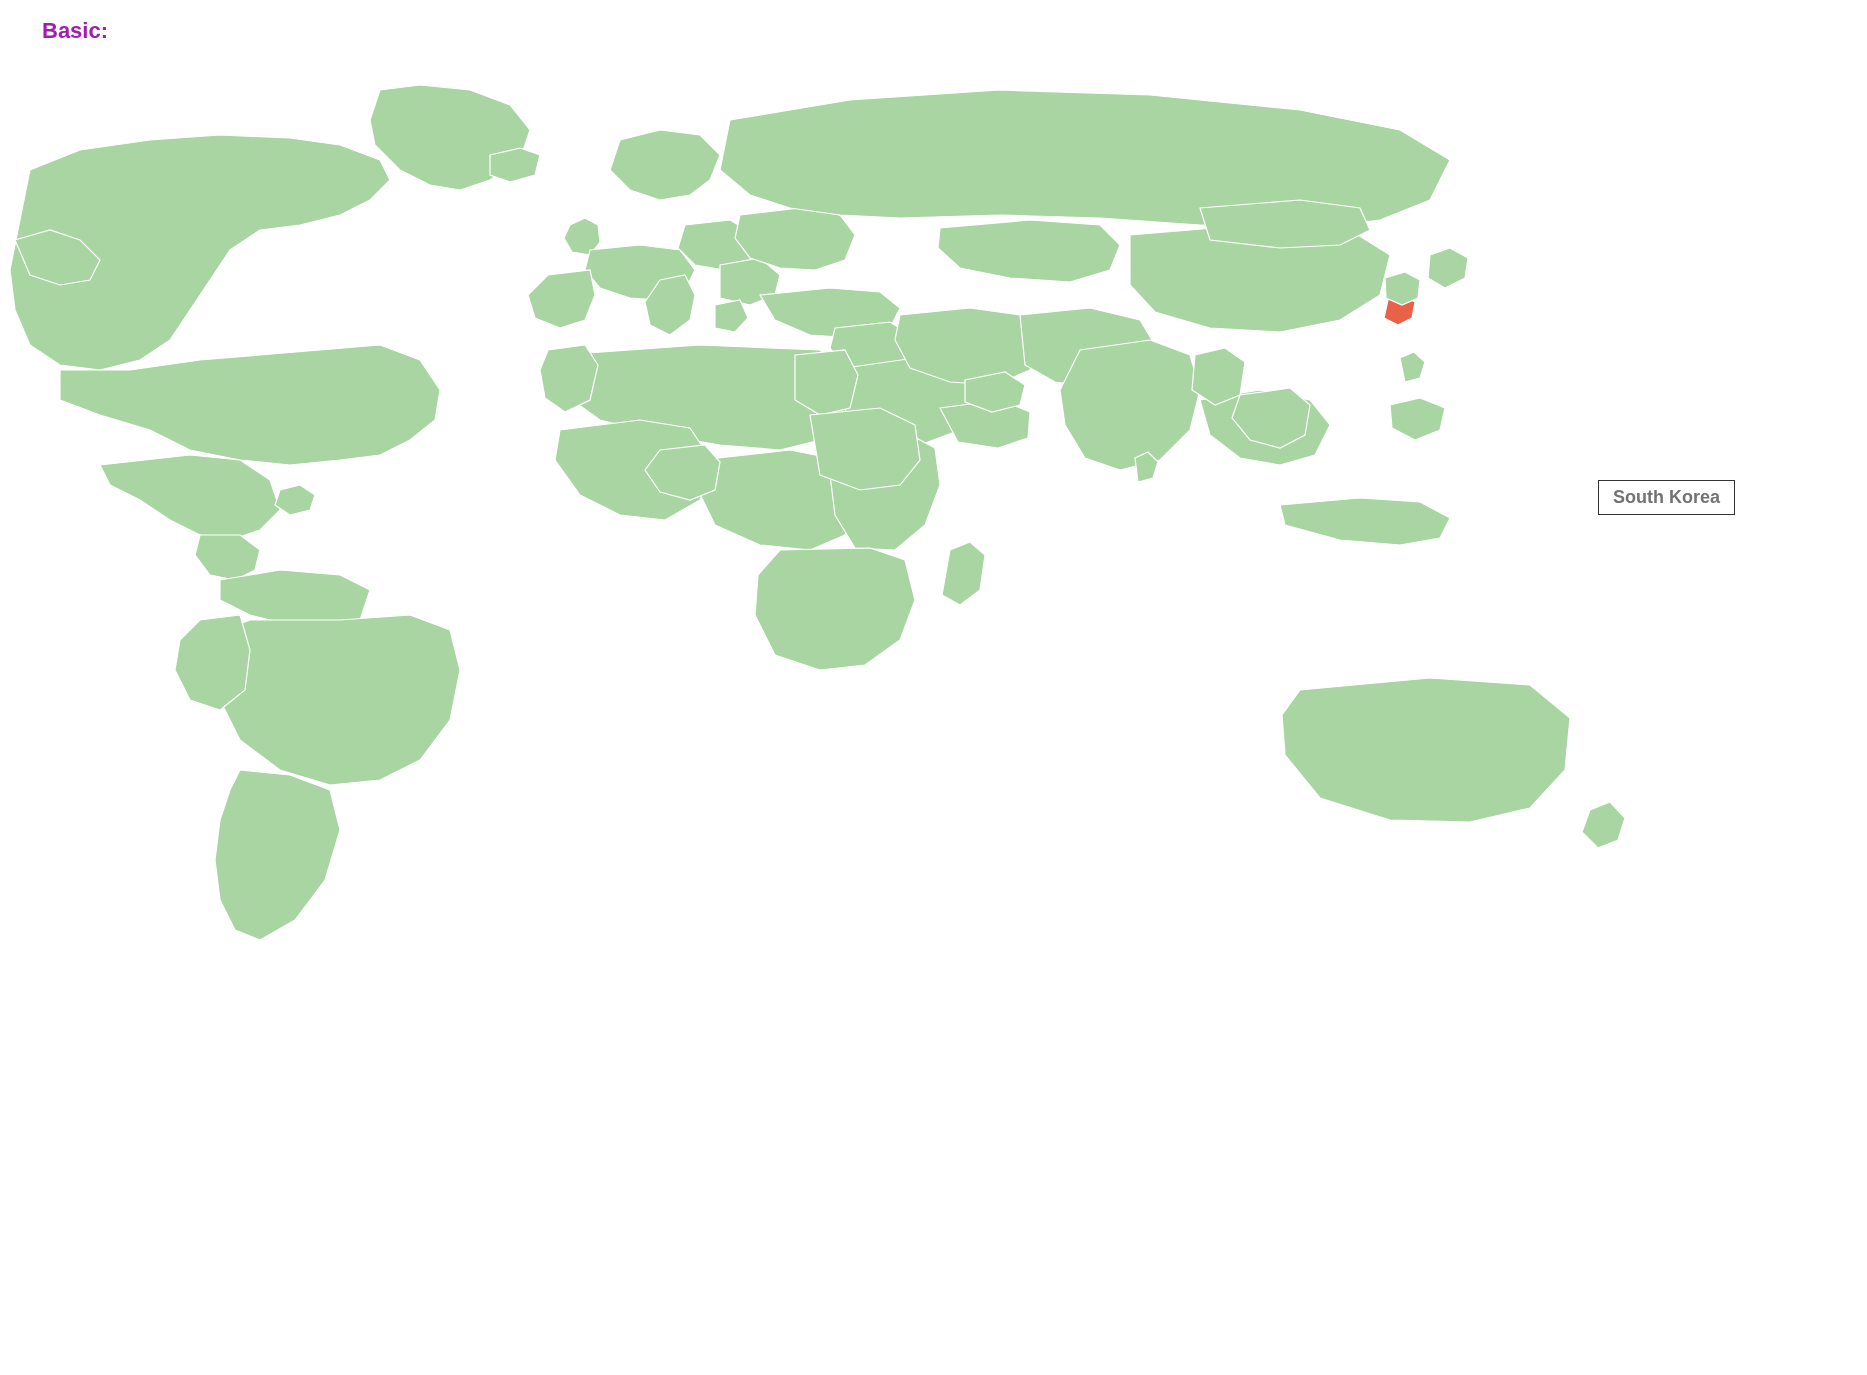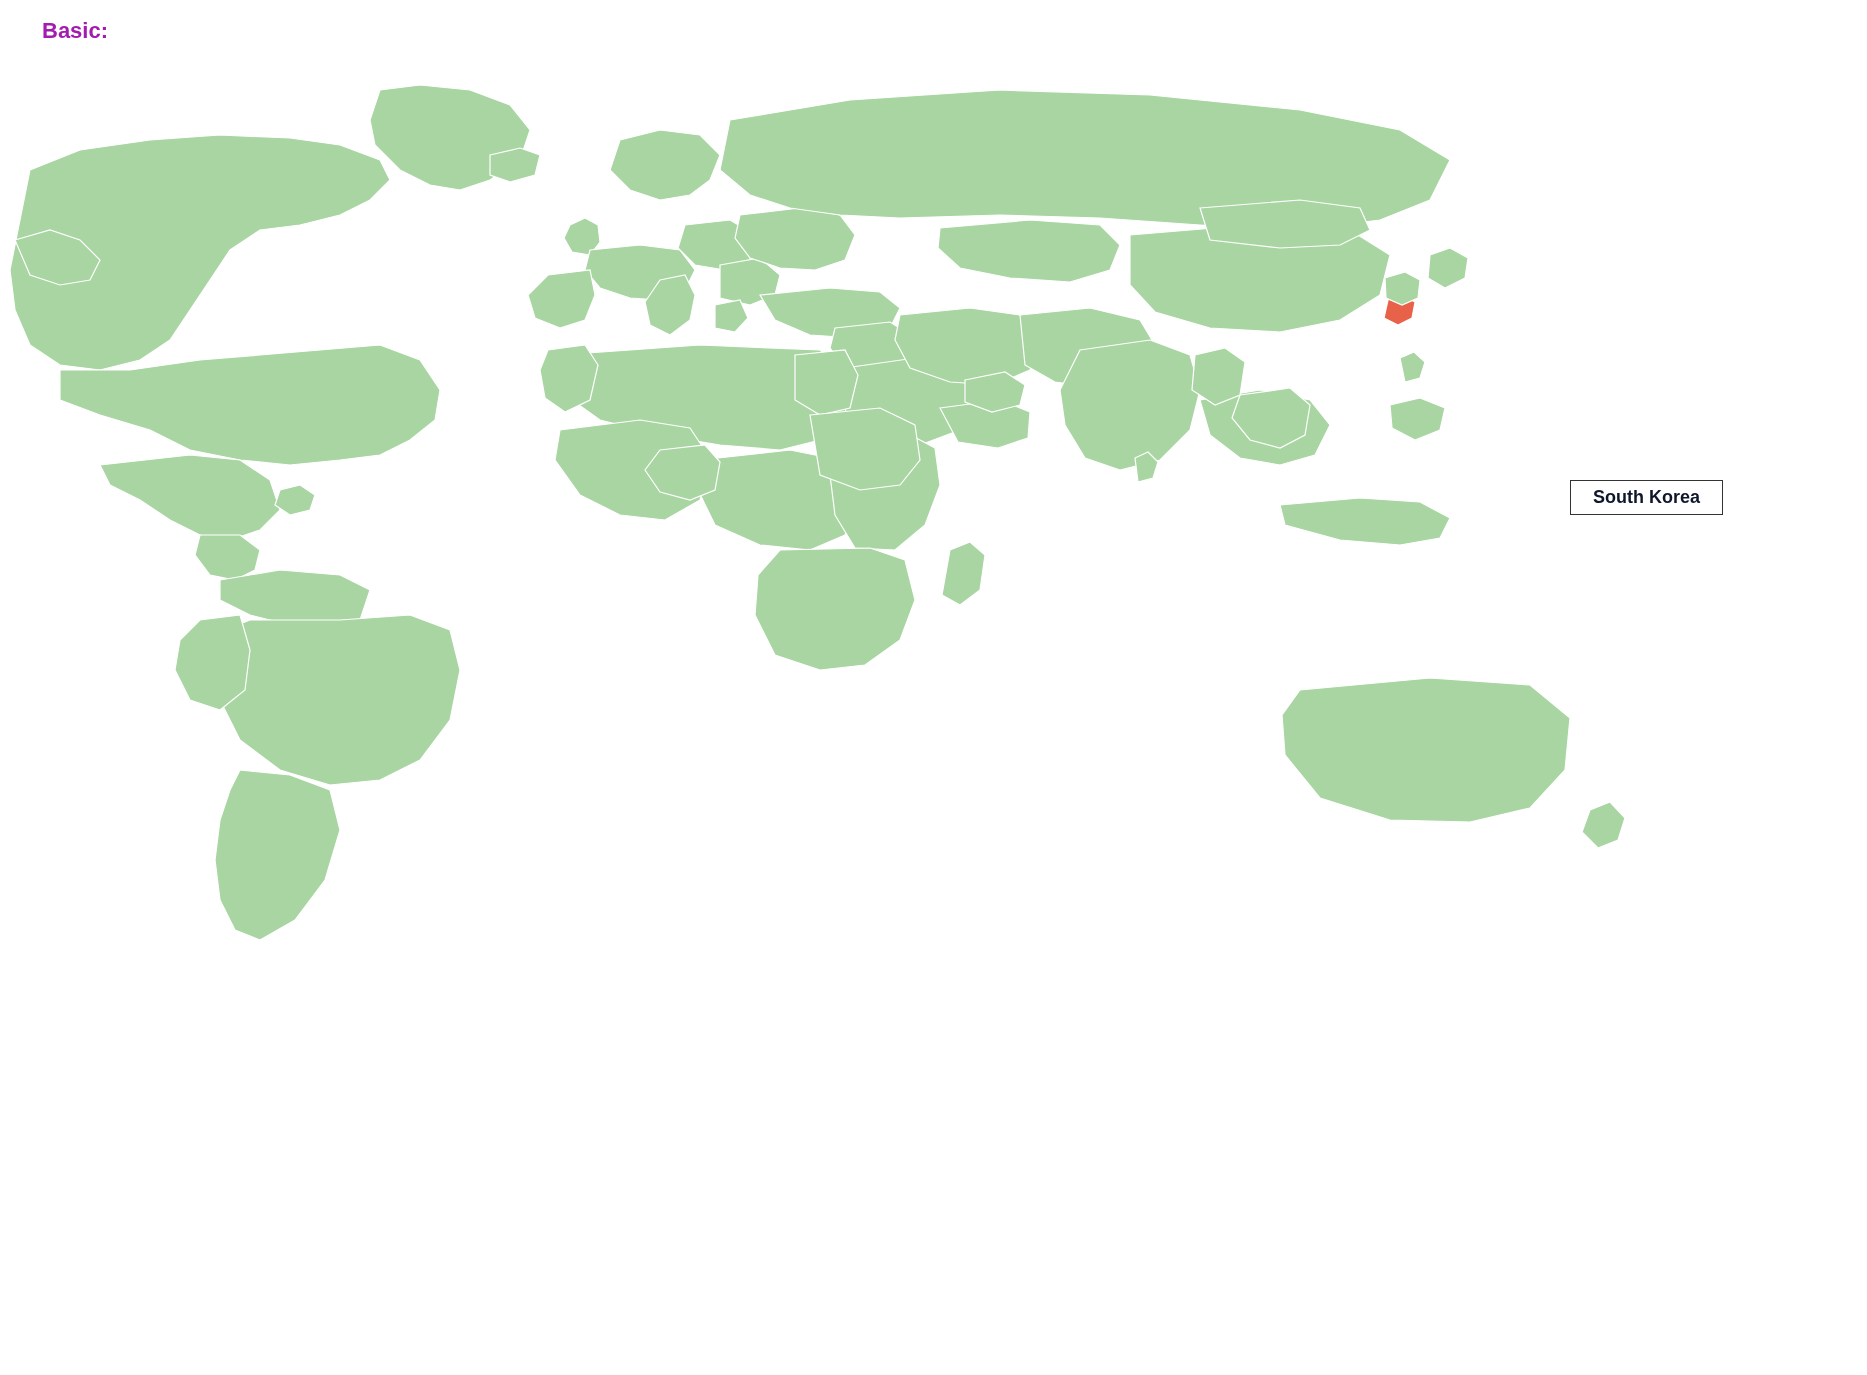--- a/index.html
+++ b/index.html
@@ -38,25 +38,26 @@
     }
     .country-highlighted {
       fill: #e8624a;
       stroke: #ffffff;
       stroke-width: 1.2;
     }
     .tooltip {
       position: absolute;
       background: #ffffff;
       border: 1.5px solid #333;
-      padding: 6px 22px;
+      padding: 6px 14px;
       font-size: 18px;
       font-weight: bold;
-      color: #0f172a;
+      color: #737373;
       pointer-events: none;
+      margin-left: 28px;
     }
   </style>
 </head>
 <body>
 
 <div class="page-label">Basic:</div>
 
 <div class="map-container">
   
   <svg viewBox="0 0 1867 1280" xmlns="http://www.w3.org/2000/svg">

